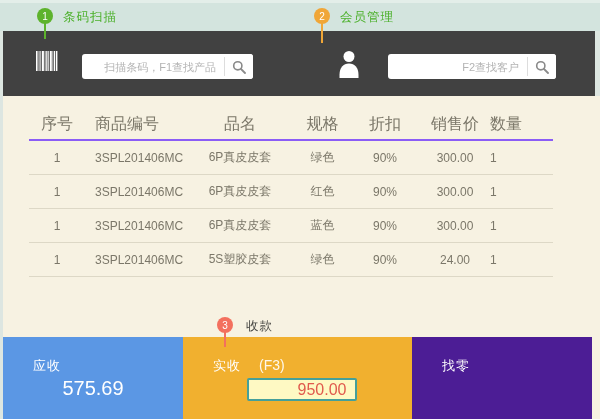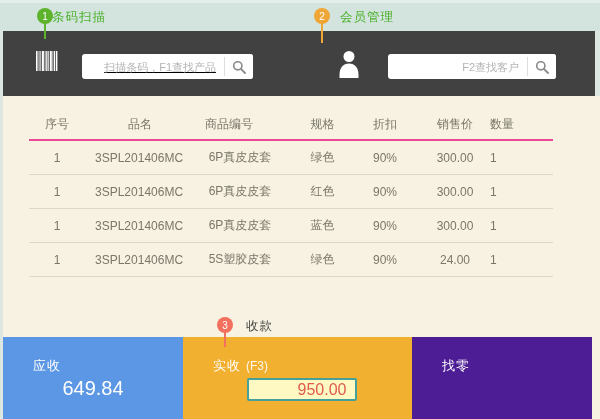--- a/index.html
+++ b/index.html
@@ -32,64 +32,64 @@
   .user-icon { position:absolute; left:335px; top:19px; width:22px; height:28px; }
   .searchbox { position:absolute; top:23px; height:25px; background:#fff; border-radius:3px;
                display:flex; align-items:stretch; overflow:hidden; }
   .searchbox input { flex:1; min-width:0; border:none; outline:none; background:transparent;
                      text-align:right; font-size:11px; color:#555; padding:0 8px;
                      font-family:"Liberation Sans", sans-serif; }
   .searchbox input::placeholder { color:#b3b3b3; opacity:1; }
   .search-divider { width:1px; background:#ddd; margin:3px 0; }
   .search-btn { width:28px; display:flex; align-items:center; justify-content:center;
                 background:#fff; border:none; cursor:pointer; }
-  .sb1 { left:79px; width:171px;text-decoration:underline; }
+  .sb1 { left:79px; width:171px; }
   .sb2 { left:385px; width:168px; }
 
   
   .table { position:absolute; left:29px; top:110px; width:524px; color:#7b7769; }
-  .thead { display:flex; height:31px; align-items:center; border-bottom:2px solid #ec4899; font-size:12px; }
+  .thead { display:flex; height:31px; align-items:center; border-bottom:2px solid #8b5cf6; font-size:16px; }
   .trow  { display:flex; height:34px; align-items:center; border-bottom:1px solid #ddd8c6; font-size:12px; }
   .cell { white-space:nowrap; overflow:hidden; }
   .c0 { width:56px;  text-align:center; }
   .c1 { width:100px; text-align:left; padding-left:10px; }
   .c2 { width:110px; text-align:center; }
   .c3 { width:55px;  text-align:center; }
   .c4 { width:70px;  text-align:center; }
   .c5 { width:70px;  text-align:center; }
   .c6 { width:63px;  text-align:left; }
 
   
   .panel { position:absolute; top:337px; height:82px; }
   .panel-blue   { left:3px;   width:180px; background:#5b97e4; }
   .panel-orange { left:183px; width:237px; background:#f1b02f; }
   .panel-green  { left:412px; width:180px; background:#4c1d95; }
   .plabel { position:absolute; left:30px; top:20px; color:#fff; font-size:13px; letter-spacing:1px; }
-  .plabel .hotkey { font-size:12px; color:rgba(255,255,255,0.9); margin-left:5px; letter-spacing:0; }
+  .plabel .hotkey { font-size:14px; color:rgba(255,255,255,0.9); margin-left:18px; letter-spacing:0; }
   .amount { position:absolute; left:0; right:0; top:40px; text-align:center; color:#fff; font-size:20px; }
   .amount-change { color:#c9e637; }
   .received-input { position:absolute; left:50%; transform:translateX(-50%); top:41px;
                     width:110px; height:23px; background:#fef9c3; border:2px solid #45a09a; border-radius:2px;
                     color:#e05a4d; font-size:16px; text-align:right; padding-right:8px; outline:none;
                     font-family:"Liberation Sans", sans-serif; }
 </style>
 </head>
 <body>
 
 <div class="app">
 
   <div class="top-band"></div>
   <div class="side-strip left-strip"></div>
   <div class="side-strip right-strip"></div>
 
   <div class="pin pin-green" style="left:37px; top:8px;">
     <span>1</span>
   </div>
   <div class="stem pin-green" style="left:44px; top:22px; height:17px;"></div>
-  <div class="ann-label" style="left:52px; top:9px;">条码扫描</div>
+  <div class="ann-label" style="left:63px; top:9px;">条码扫描</div>
 
   <div class="pin pin-orange" style="left:314px; top:8px;">
     <span>2</span>
   </div>
   <div class="stem pin-orange" style="left:321px; top:22px; height:21px;"></div>
   <div class="ann-label" style="left:340px; top:9px;">会员管理</div>
 
   <div class="header">
     <svg class="barcode-icon" viewBox="0 0 22 20">
       <g fill="#ffffff">
@@ -131,22 +131,22 @@
           <circle cx="5.8" cy="5.8" r="4.1" fill="none" stroke="#8a8a8a" stroke-width="1.6"></circle>
           <line x1="9" y1="9" x2="13" y2="13" stroke="#8a8a8a" stroke-width="1.8" stroke-linecap="round"></line>
         </svg>
       </button>
     </div>
   </div>
 
   <div class="table">
     <div class="thead">
         <div class="cell c0">序号</div>
+        <div class="cell c1">商品编号</div>
         <div class="cell c2">品名</div>
-        <div class="cell c1">商品编号</div>
         <div class="cell c3">规格</div>
         <div class="cell c4">折扣</div>
         <div class="cell c5">销售价</div>
         <div class="cell c6">数量</div>
       </div>
     <div>
         <div class="trow">
           <div class="cell c0">1</div>
           <div class="cell c1">3SPL201406MC</div>
           <div class="cell c2">6P真皮皮套</div>
@@ -186,21 +186,21 @@
   </div>
 
   <div class="pin pin-red" style="left:217px; top:317px;">
     <span>3</span>
   </div>
   <div class="stem pin-red" style="left:224px; top:331px; height:16px;"></div>
   <div class="ann-label" style="left:246px; top:318px; color:#4a4a46;">收款</div>
 
   <div class="panel panel-blue">
     <div class="plabel">应收</div>
-    <div class="amount">649.84</div>
+    <div class="amount">575.69</div>
   </div>
 
   <div class="panel panel-orange">
     <div class="plabel">
       <span>实收</span><span class="hotkey">(F3)</span>
     </div>
     <input class="received-input" type="text" value="950.00" style="">
   </div>
 
   <div class="panel panel-green">

